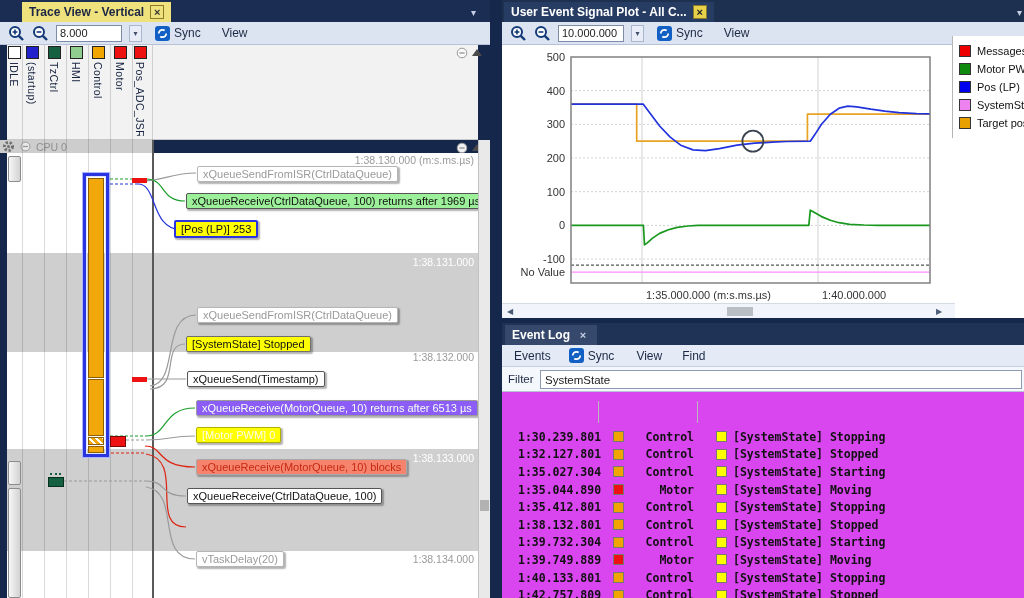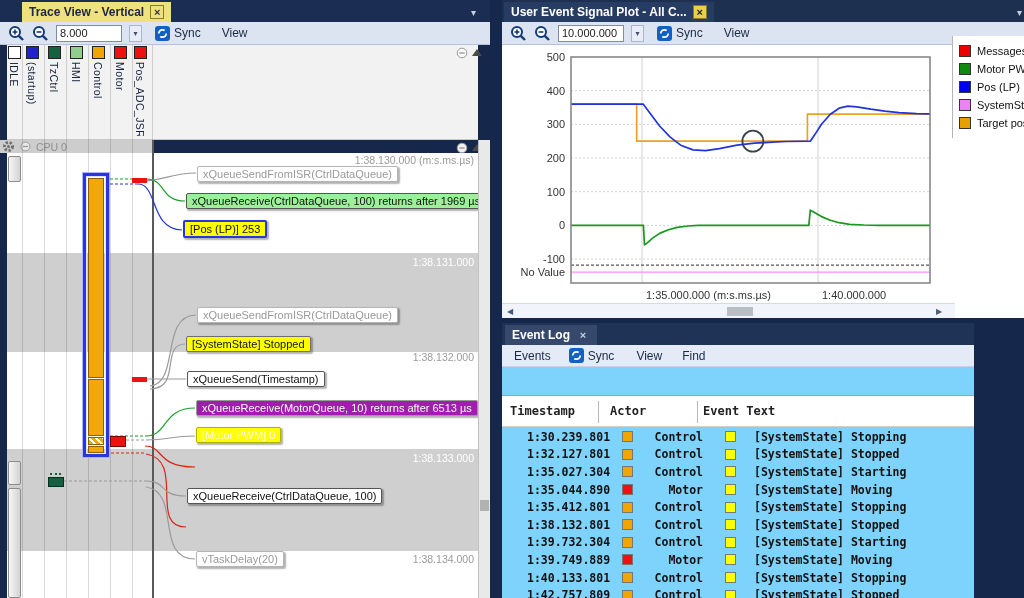--- a/index.html
+++ b/index.html
@@ -33,21 +33,21 @@
   .ctl-hatch{position:absolute;left:88px;width:16px;border:1px solid #8a6000;background:repeating-linear-gradient(45deg,#f2a70a 0 3px,#fff 3px 5px)}
   .sel-rect{position:absolute;left:83px;top:173px;width:26px;height:284px;border:3px solid #2a35e0;box-shadow:0 0 0 1px #aab4ff, inset 0 0 0 1px #dfe4ff}
   .motor-bar{position:absolute;left:110px;top:436px;width:16px;height:11px;background:#ee1111;border:1px solid #7a0606}
   .tz-bar{position:absolute;left:48px;top:477px;width:16px;height:10px;background:#156040;border:1px solid #06301d}
   .tz-dots{position:absolute;left:50px;top:473px;width:11px;height:0;border-top:2px dotted #156040}
   .red-tick{position:absolute;left:132px;width:15px;height:5px;background:#ee1111}
   .ev{position:absolute;font-size:11px;white-space:nowrap;padding:1px 5px;border-radius:2px;border:1px solid #999;box-shadow:1.5px 1.5px 1.5px rgba(0,0,0,.3)}
   .plain-gray{background:#fff;border-color:#b5b5b5;color:#9a9a9a}
   .plain-dark{background:#fff;border-color:#555;color:#111}
   .green-dark{background:#9df09a;border-color:#555;color:#111}
-  .green-light{background:#a21caf;border-color:#9a9a9a;color:#f4fff2}
+  .green-light{background:#8b5cf6;border-color:#9a9a9a;color:#f4fff2}
   .yellow-sel{background:#ffff00;border:2px solid #2a35e0;color:#111}
   .yellow-dark{background:#ffff00;border-color:#6f6f6f;color:#111}
   .yellow-light{background:#ffff00;border-color:#b0b000;color:#fffdeb}
   .salmon-red{background:#f5836d;border-color:#a9a9a9;color:#c62a10}
   .salmon-dark{background:#f5836d;border-color:#6f6f6f;color:#111}
   .tstamp{position:absolute;right:16px;font-size:10.5px}
   .ts-on-white{color:#9a9a9a}
   .ts-on-gray{color:#fff}
   .vscroll{position:absolute;left:478px;top:140px;width:12px;height:458px;background:#e9e9e9;border-left:1px solid #c2c2c2}
   .vthumb{position:absolute;left:479.5px;top:500px;width:9px;height:11px;background:#b2b2b2}
@@ -59,36 +59,36 @@
   .tab-close-y{background:#e7d04a;border:1px solid #8a7a2a;color:#222}
   .legend{position:absolute;left:450px;top:36px;width:72px;border-left:1px solid #b5b5b5;padding:6px 0 6px 6px;background:#fff}
   .leg-item{display:flex;align-items:center;gap:6px;height:18px}
   .leg-sq{width:12px;height:12px;border:1px solid #333;flex:0 0 auto}
   .leg-label{font-size:11px;color:#111;white-space:nowrap}
   .hscroll{position:absolute;left:0;top:303px;width:453px;height:15px;background:#f1f4fa;border-top:1px solid #d4dae6}
   .hs-arrow{position:absolute;top:0;width:16px;height:15px;display:flex;align-items:center;justify-content:center;font-size:8px;color:#4a5a74}
   .hs-thumb{position:absolute;left:225px;top:3px;width:26px;height:9px;background:#b9bdc4}
   .tick{font:11px "Liberation Sans",sans-serif;fill:#333}
   
-  #log-panel{position:absolute;left:502px;top:323px;width:472px;height:275px;background:#7dd3fc}
+  #log-panel{position:absolute;left:502px;top:323px;width:522px;height:275px;background:#d946ef}
   #log-panel .tabbar{background:#1f3356;height:22px}
   .tab-log{background:#36486b;color:#fff}
   .log-menu{position:absolute;left:0;right:0;top:22px;height:22px;background:#e4eaf6;display:flex;align-items:center;gap:14px;padding:0 12px;border-bottom:1px solid #c8d1e2}
   .filter-row{position:absolute;left:0;right:0;top:44px;height:25px;background:#f4f7fc;display:flex;align-items:center;border-bottom:1px solid #b9c3d6}
   .filter-label{font-size:11.5px;color:#1c2a45;margin-left:6px;width:28px}
   .filter-input{position:absolute;left:38px;top:3px;width:482px;height:19px;border:1px solid #8d9ab3;background:#fff;font:11.5px "Liberation Sans",sans-serif;padding:0 4px;color:#222}
   .log-head{position:absolute;left:0;right:0;top:72px;height:32px;background:#fff;border-top:1px solid #9aa3b5;border-bottom:1px solid #cfcfcf;font:bold 12px "DejaVu Sans Mono",monospace;color:#222}
   .col-sep{position:absolute;top:78px;width:1px;height:22px;background:#b9b9b9}
   .log-rows{position:absolute;left:0;right:0;top:105px;bottom:0;overflow:hidden}
   .log-row{height:17.6px;display:flex;align-items:center;font:bold 11.5px "DejaVu Sans Mono",monospace;color:#111}
-  .lr-ts{margin-left:25px;width:95px}
+  .lr-ts{margin-left:16px;width:95px}
   .lr-sq{width:11px;height:11px;border:1px solid #777;flex:0 0 auto}
   .lr-actor{width:64px;text-align:right;margin-left:6px}
   .lr-sq2{margin-left:22px}
-  .lr-text{margin-left:18px;white-space:nowrap}
+  .lr-text{margin-left:6px;white-space:nowrap}
 </style>
 </head>
 <body>
 
 <div id="trace">
   <div class="tabbar">
     <div class="tab" style="left:22px;background:#efe27c;color:#1b2545">
       <span>Trace View - Vertical</span>
       <span class="tab-close" style="border:1px solid #8a7a2a;color:#333">×</span>
     </div>
@@ -236,26 +236,27 @@
   <div class="red-tick" style="top:377px"></div>
 
   <div class="tstamp ts-on-white" style="top:154px">1:38.130.000 (m:s.ms.µs)</div>
   <div class="tstamp ts-on-gray" style="top:256px">1:38.131.000</div>
   <div class="tstamp ts-on-white" style="top:351px">1:38.132.000</div>
   <div class="tstamp ts-on-gray" style="top:452px">1:38.133.000</div>
   <div class="tstamp ts-on-white" style="top:553px">1:38.134.000</div>
 
   <div class="ev plain-gray" style="left:197px;top:166px">xQueueSendFromISR(CtrlDataQueue)</div>
   <div class="ev green-dark" style="left:186px;top:193px">xQueueReceive(CtrlDataQueue, 100) returns after 1969 µs</div>
-  <div class="ev yellow-sel" style="left:183px;top:220px">[Pos (LP)] 253</div>
+  <div class="ev yellow-sel" style="left:174px;top:220px">[Pos (LP)] 253</div>
   <div class="ev plain-gray" style="left:197px;top:307px">xQueueSendFromISR(CtrlDataQueue)</div>
   <div class="ev yellow-dark" style="left:186px;top:336px">[SystemState] Stopped</div>
   <div class="ev plain-dark" style="left:187px;top:371px">xQueueSend(Timestamp)</div>
   <div class="ev green-light" style="left:196px;top:400px">xQueueReceive(MotorQueue, 10) returns after 6513 µs</div>
   <div class="ev yellow-light" style="left:196px;top:427px">[Motor PWM] 0</div>
+  <div class="ev salmon-red" style="left:196px;top:459px">xQueueReceive(MotorQueue, 10) blocks</div>
   <div class="ev plain-dark" style="left:187px;top:488px">xQueueReceive(CtrlDataQueue, 100)</div>
   <div class="ev plain-gray" style="left:196px;top:551px">vTaskDelay(20)</div>
 
   <div class="vscroll"></div>
   <div class="vthumb"></div>
 </div>
 
 <div id="chart-panel">
   <div class="tabbar">
     <div class="tab tab-navy" style="left:2px">
@@ -358,24 +359,23 @@
     <span class="sync-wrap" style="margin-left:4px">
       <svg width="15" height="15">
           <rect width="15" height="15" rx="3" fill="#1260c4"></rect>
           <circle cx="7.5" cy="7.5" r="3.7" fill="none" stroke="#fff" stroke-width="1.8" stroke-dasharray="8 3.3"></circle>
         </svg>
       <span class="menu-label">Sync</span>
     </span>
     <span class="menu-label" style="margin-left:8px">View</span>
     <span class="menu-label" style="margin-left:6px">Find</span>
   </div>
-  <div class="log-head">
-    <span style="position:absolute;left:8px;top:8px">Timestamp</span>
-    <span style="position:absolute;left:108px;top:8px">Actor</span>
-    <span style="position:absolute;left:201px;top:8px">Event Text</span>
+  <div class="filter-row">
+    <span class="filter-label">Filter</span>
+    <input class="filter-input" value="SystemState" style="">
   </div>
   <div class="col-sep" style="left:96px"></div>
   <div class="col-sep" style="left:195px"></div>
 
   <div class="log-rows">
     <div class="log-row">
         <span class="lr-ts">1:30.239.801</span>
         <span class="lr-sq" style="background: rgb(240, 165, 0);"></span>
         <span class="lr-actor">Control</span>
         <span class="lr-sq lr-sq2" style="background: rgb(255, 255, 0);"></span>

